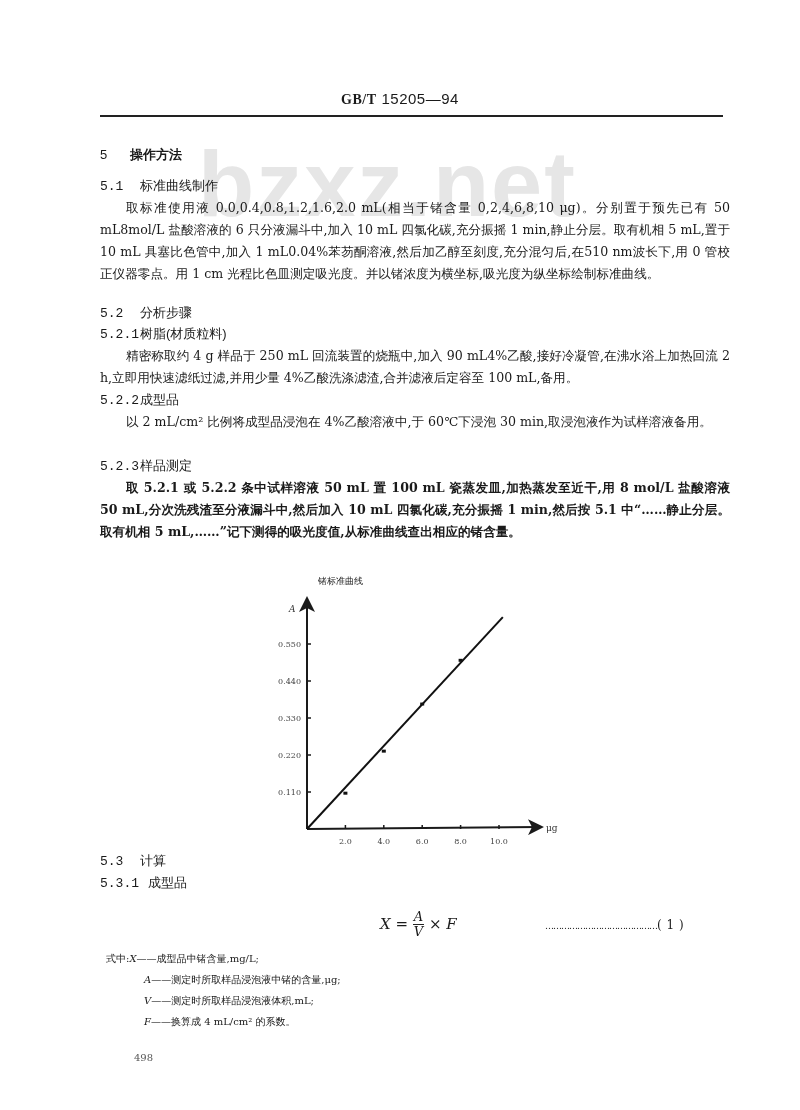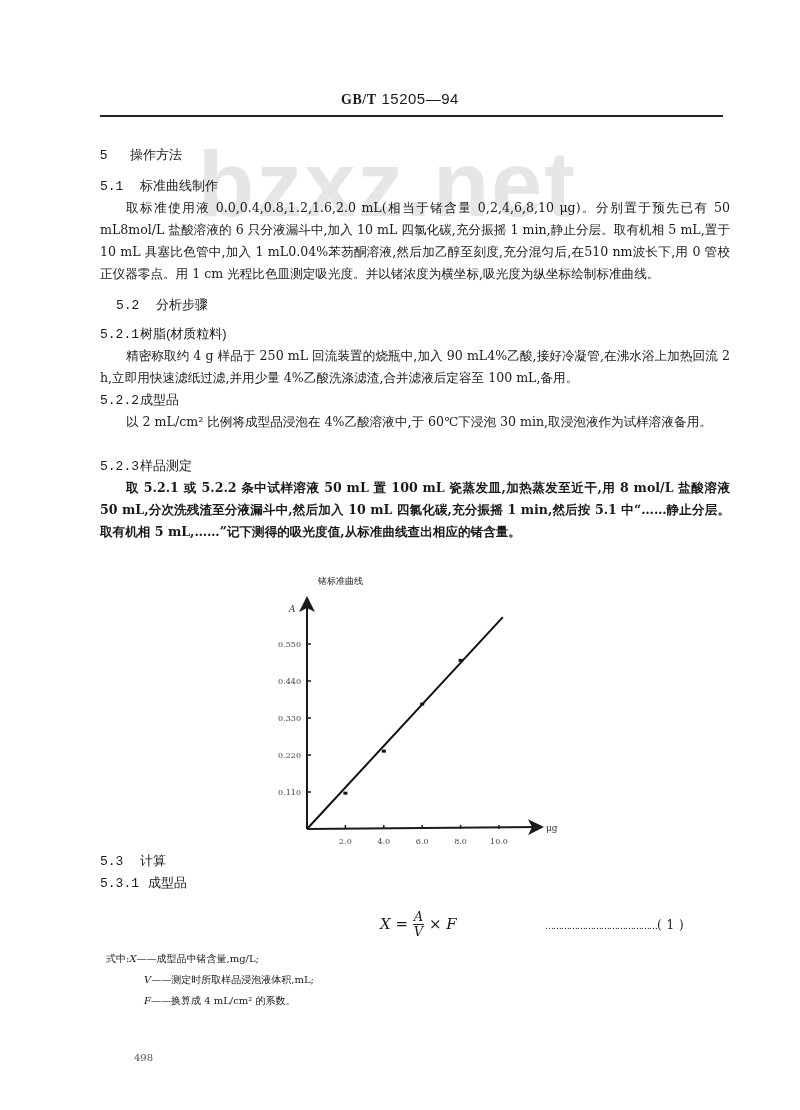--- a/index.html
+++ b/index.html
@@ -7,21 +7,21 @@
          font-family: "DejaVu Serif", "Liberation Serif", serif; color: #1a1a1a; }
   .abs { position: absolute; }
   .hdr { top: 90px; left: 0; width: 800px; text-align: center; font-size: 14px; letter-spacing: 0.5px; }
   .hdr .gb { font-weight: bold; font-family: "Liberation Serif", serif; }
   .hdr .num { font-family: "Liberation Sans", sans-serif; font-size: 15px; }
   .rule { top: 115px; left: 100px; width: 623px; height: 2px; background: #222; }
   .watermark { top: 138px; left: 198px; font-family: "Liberation Sans", sans-serif; font-weight: bold;
                font-size: 92px; color: #e6e6e6; letter-spacing: 2px; line-height: 1; z-index: 0; }
   .txt { font-size: 12.6px; line-height: 22px; z-index: 1; }
   .h-sec { font-family: "Liberation Sans", sans-serif; font-size: 13px; }
-  .h-sec b { font-weight: normal; margin-top: 41px; }
+  .h-sec b { font-weight: bold; margin-top: 41px; }
   .para { left: 100px; width: 630px; text-indent: 26px; text-align: justify; }
   .sub { left: 100px; }
   .num-lbl { display: inline-block; width: 30px; font-family: "Liberation Sans", sans-serif; }
   .num-lbl2 { display: inline-block; width: 40px; font-family: Liberation Mono, monospace; }
   .chart { top: 575px; left: 260px; width: 320px; height: 270px; }
   .formula { top: 910px; left: 380px; font-size: 15px; font-style: italic; font-family: "DejaVu Serif", serif; }
   .frac { display: inline-block; vertical-align: middle; text-align: center; font-size: 13px; line-height: 14px; }
   .frac .top { display: block; border-bottom: 1px solid #222; padding: 0 1px; }
   .frac .bot { display: block; }
   .eqnum { top: 918px; left: 545px; font-size: 12px; letter-spacing: 0.5px; }
@@ -43,21 +43,21 @@
 
 <div class="abs txt h-sec sub" style="top:144px;">
   <span class="num-lbl">5</span><b>操作方法</b>
 </div>
 
 <div class="abs txt h-sec sub" style="top:175px;">
   <span class="num-lbl2">5.1</span><span>标准曲线制作</span>
 </div>
 <div class="abs txt para" style="top:197px;">取标准使用液 0.0,0.4,0.8,1.2,1.6,2.0 mL(相当于锗含量 0,2,4,6,8,10 μg)。分别置于预先已有 50 mL8mol/L 盐酸溶液的 6 只分液漏斗中,加入 10 mL 四氯化碳,充分振摇 1 min,静止分层。取有机相 5 mL,置于 10 mL 具塞比色管中,加入 1 mL0.04%苯芴酮溶液,然后加乙醇至刻度,充分混匀后,在510 nm波长下,用 0 管校正仪器零点。用 1 cm 光程比色皿测定吸光度。并以锗浓度为横坐标,吸光度为纵坐标绘制标准曲线。</div>
 
-<div class="abs txt h-sec sub" style="top:294px;margin-left:16px;">
+<div class="abs txt h-sec sub" style="top:302px;">
   <span class="num-lbl2">5.2</span><span>分析步骤</span>
 </div>
 
 <div class="abs txt h-sec sub" style="top:323px;">
   <span class="num-lbl2">5.2.1</span><span>树脂(材质粒料)</span>
 </div>
 <div class="abs txt para" style="top:345px;">精密称取约 4 g 样品于 250 mL 回流装置的烧瓶中,加入 90 mL4%乙酸,接好冷凝管,在沸水浴上加热回流 2 h,立即用快速滤纸过滤,并用少量 4%乙酸洗涤滤渣,合并滤液后定容至 100 mL,备用。</div>
 
 <div class="abs txt h-sec sub" style="top:389px;">
   <span class="num-lbl2">5.2.2</span><span>成型品</span>
@@ -133,20 +133,23 @@
 </div>
 <div class="abs eqnum">
   <span style="font-size:9px; letter-spacing:-1px;">……………………………………</span><span>( 1 )</span>
 </div>
 
 <div class="abs defs">
   <div class="row">
     <span>式中:</span><span class="var">X</span><span>——</span><span>成型品中锗含量,mg/L;</span>
   </div>
   <div class="row" style="padding-left:38px">
+    <span class="var">A</span><span>——</span><span>测定时所取样品浸泡液中锗的含量,μg;</span>
+  </div>
+  <div class="row" style="padding-left:38px">
     <span class="var">V</span><span>——</span><span>测定时所取样品浸泡液体积,mL;</span>
   </div>
   <div class="row" style="padding-left:38px">
     <span class="var">F</span><span>——</span><span>换算成 4 mL/cm² 的系数。</span>
   </div>
 </div>
 
 <div class="abs pgnum">498</div>
 
 </body></html>

